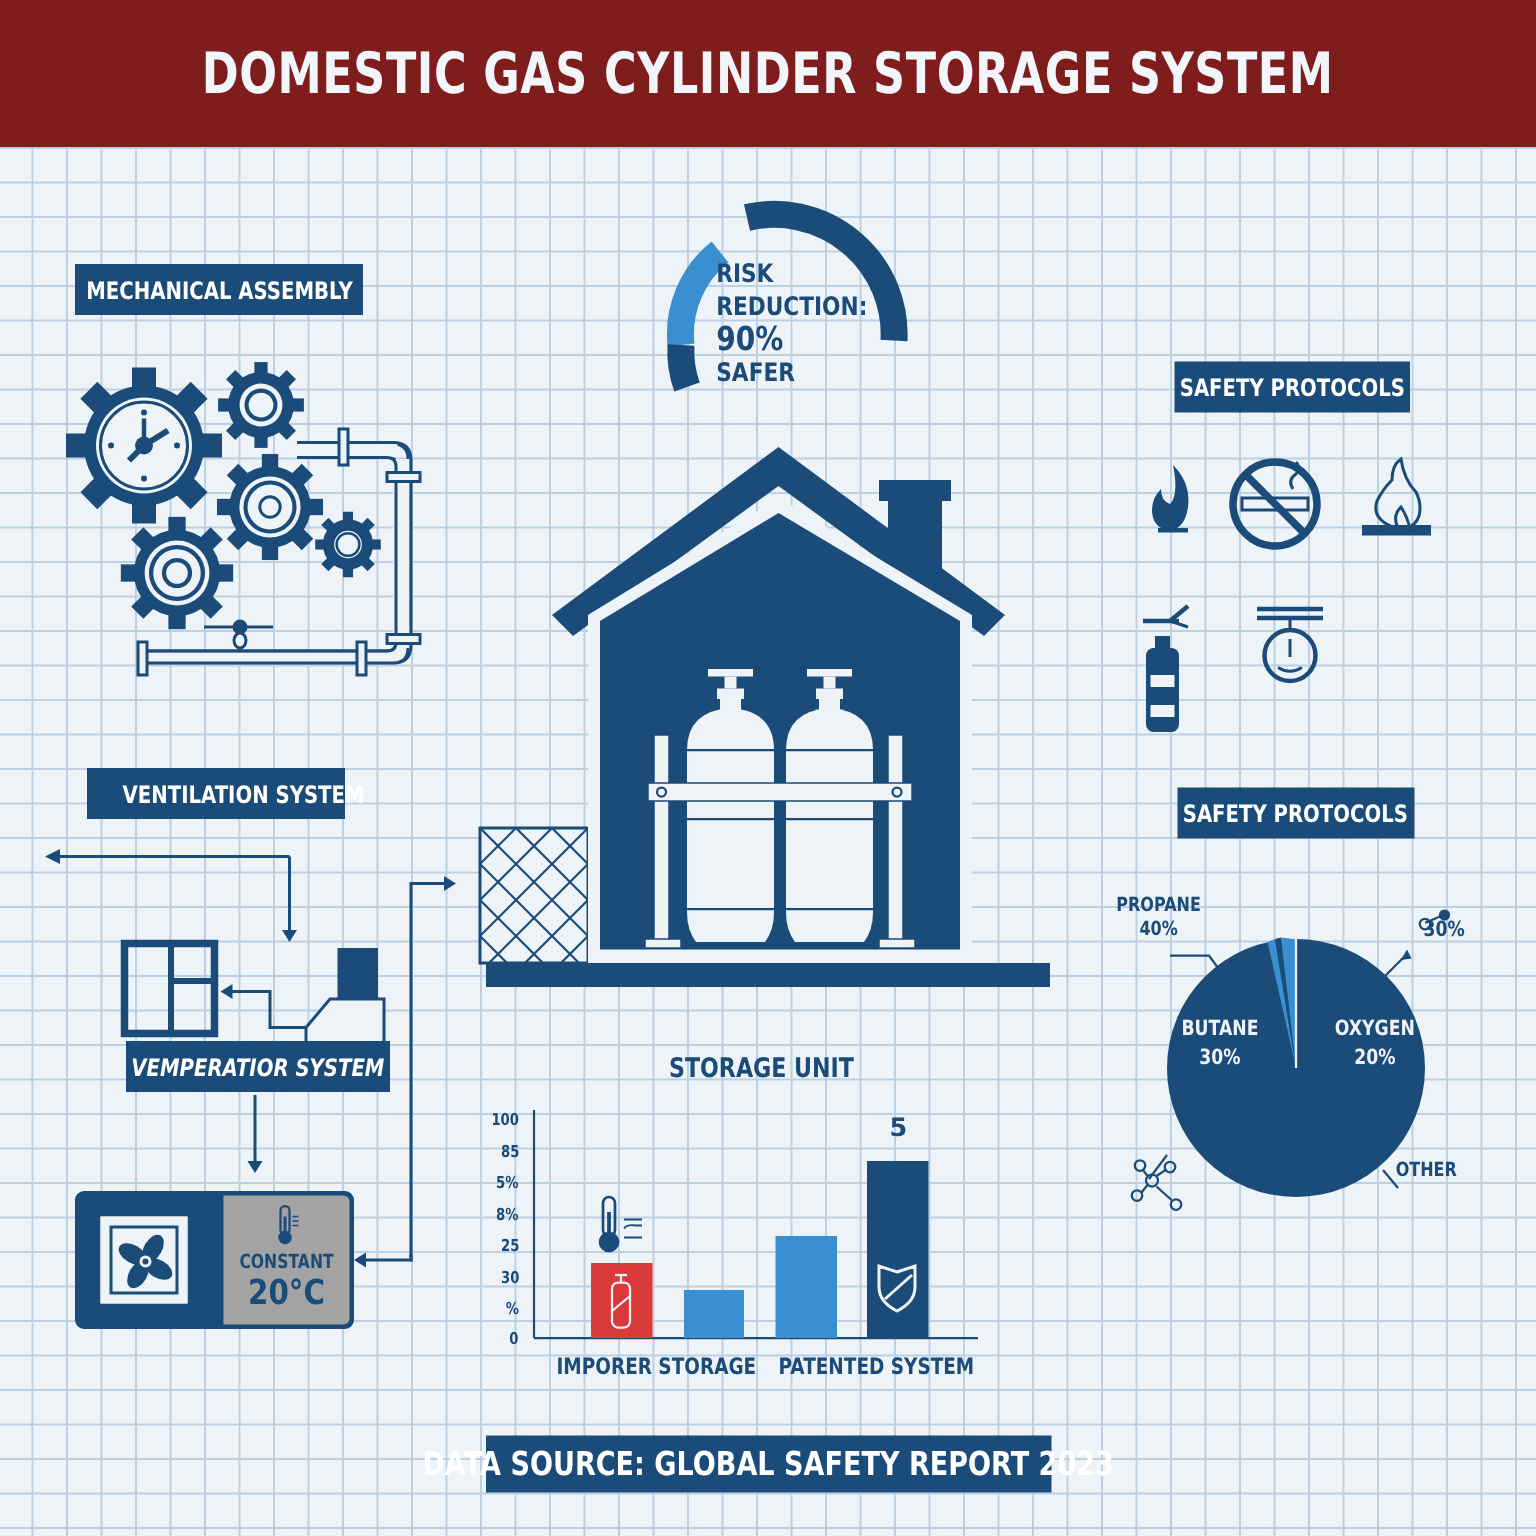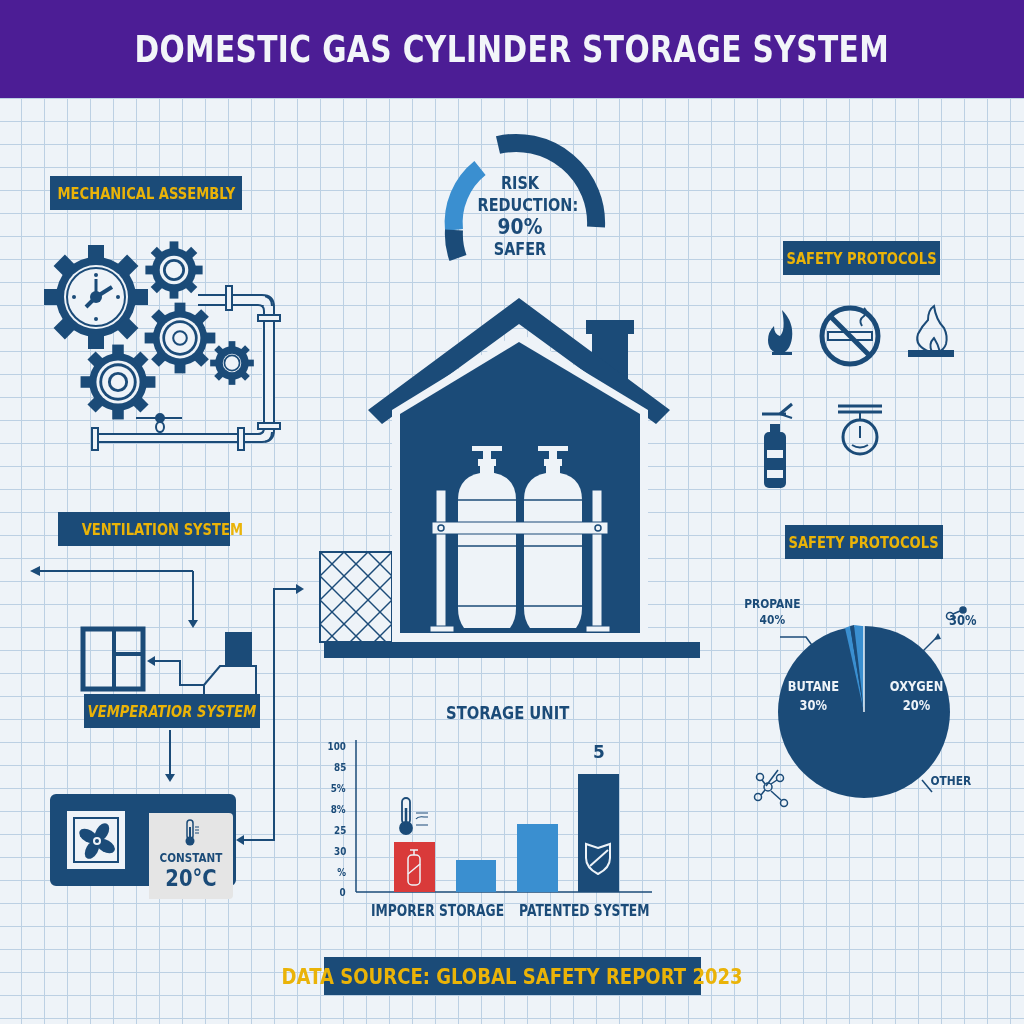--- a/index.html
+++ b/index.html
@@ -10,30 +10,30 @@
     background-color: #eef3f8;
     background-image:
       linear-gradient(#bcd0e3 1px, transparent 1px),
       linear-gradient(90deg, #bcd0e3 1px, transparent 1px);
     background-size: 23px 23px;
     background-position: -2px 6px;
     color: #1b4a76;
   }
   .header {
     position: absolute; left: 0; top: 0; width: 1024px; height: 98px;
-    background: #4c1d95;
+    background: #7f1d1d;
     display: flex; align-items: center; justify-content: center;
   }
   .header h1 {
     color: #f2f5f9; font-size: 38px; font-weight: bold; letter-spacing: 0.5px;
     font-family: "DejaVu Sans", sans-serif; transform: scaleX(0.78);
     white-space: nowrap;
   }
   .label-box {
-    position: absolute; background: #1b4b78; color: #eab308;
+    position: absolute; background: #1b4b78; color: #ffffff;
     font-weight: bold; font-size: 16px; display: flex; align-items: center;
     justify-content: center; white-space: nowrap;
   }
   .label-box span { display: inline-block; transform: scaleX(0.82); }
   .abs { position: absolute; }
   .txt-dark { color: #1b4b78; font-weight: bold; white-space: nowrap; }
   svg { overflow: visible; }
 </style>
 </head>
 <body>
@@ -131,21 +131,21 @@
       <circle r="22" fill="#eef3f8"></circle>
       <circle r="12" fill="none" stroke="#1b4b78" stroke-width="4"></circle>
   </g>
 </svg>
 
 <svg class="abs" style="left:432px;top:138px;" width="170" height="110" viewBox="0 0 170 110">
   <path d="M 66 7 A 80 80 0 0 1 164 89" fill="none" stroke="#1b4b78" stroke-width="18"></path>
   <path d="M 48 30 A 70 70 0 0 0 22 92" fill="none" stroke="#3a8fd0" stroke-width="18"></path>
   <path d="M 22 92 A 70 70 0 0 0 26 120" fill="none" stroke="#1b4b78" stroke-width="18"></path>
 </svg>
-<div class="abs txt-dark" style="left:470px;top:172px;width:100px;text-align:center;line-height:22px;font-size:17px;">
+<div class="abs txt-dark" style="left:470px;top:172px;width:100px;line-height:22px;font-size:17px;">
   <div style="transform:scaleX(0.85);">RISK</div>
   <div style="transform:scaleX(0.85);">REDUCTION:</div>
   <div style="font-size:22px;transform:scaleX(0.85);">90%</div>
   <div style="transform:scaleX(0.85);">SAFER</div>
 </div>
 
 <svg class="abs" style="left:300px;top:290px;" width="420" height="380" viewBox="0 0 420 380">
 
   <g>
     <rect x="20" y="262" width="72" height="90" fill="#eef3f8" stroke="#1b4b78" stroke-width="2"></rect>
@@ -260,21 +260,21 @@
       <g fill="#1b4b78">
         <ellipse cx="0" cy="-10" rx="6" ry="10" transform="rotate(30)"></ellipse>
         <ellipse cx="0" cy="-10" rx="6" ry="10" transform="rotate(120)"></ellipse>
         <ellipse cx="0" cy="-10" rx="6" ry="10" transform="rotate(210)"></ellipse>
         <ellipse cx="0" cy="-10" rx="6" ry="10" transform="rotate(300)"></ellipse>
       </g>
       <circle r="4" fill="#eef3f8"></circle>
         <circle r="2" fill="#1b4b78"></circle>
     </svg>
   </div>
-  <div class="abs" style="left:96px;top:16px;width:84px;height:86px;background:#e5e5e5;border-radius:0 4px 4px 0;text-align:center;">
+  <div class="abs" style="left:96px;top:0;width:84px;height:86px;background:#a3a3a3;border-radius:0 4px 4px 0;text-align:center;">
     <svg width="20" height="28" viewBox="0 0 20 28" style="margin-top:6px;">
       <rect x="6" y="1" width="6" height="19" rx="3" fill="none" stroke="#1b4b78" stroke-width="1.5"></rect>
       <circle cx="9" cy="22" r="4.5" fill="#1b4b78"></circle>
       <line x1="9" y1="8" x2="9" y2="20" stroke="#1b4b78" stroke-width="2"></line>
       <line x1="14" y1="8" x2="18" y2="8" stroke="#1b4b78"></line>
         <line x1="14" y1="11" x2="18" y2="11" stroke="#1b4b78"></line>
         <line x1="14" y1="14" x2="18" y2="14" stroke="#1b4b78"></line>
     </svg>
     <div class="txt-dark" style="font-size:13px;line-height:14px;transform:scaleX(0.8);">CONSTANT</div>
     <div class="txt-dark" style="font-size:23px;line-height:26px;transform:scaleX(0.85);">20°C</div>

